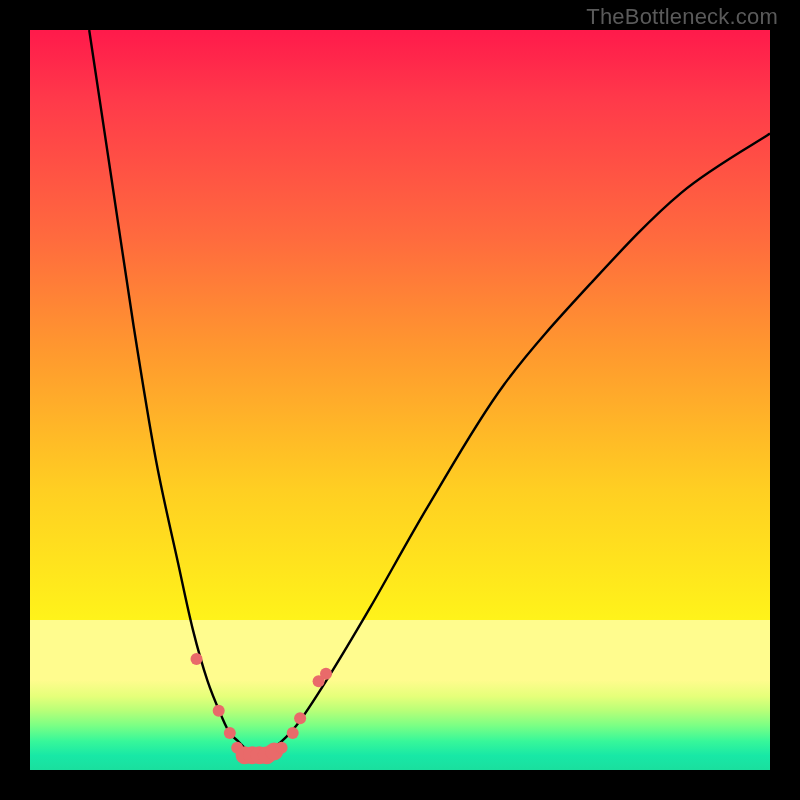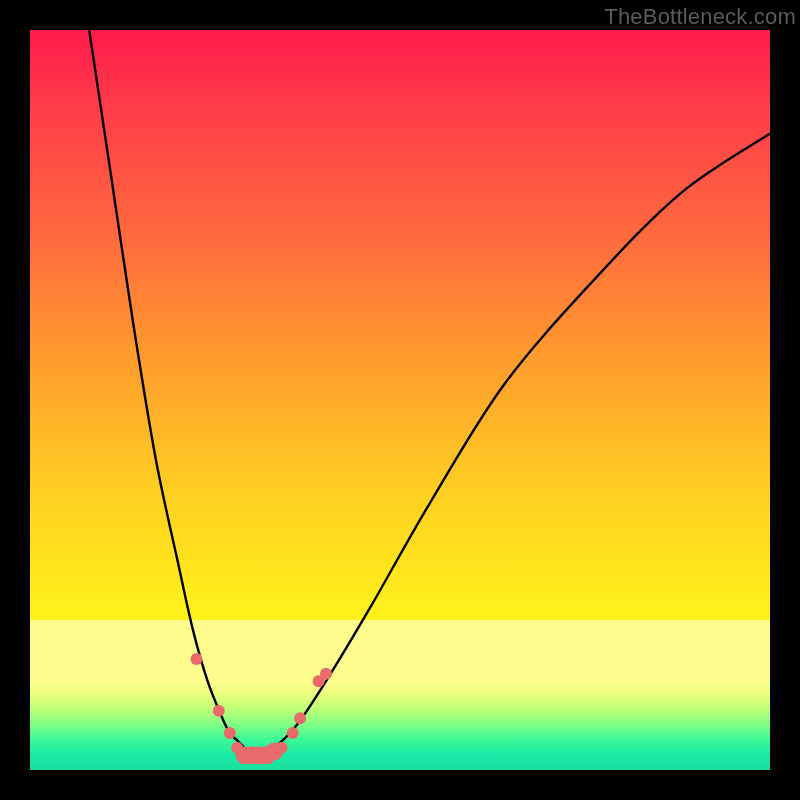--- a/index.html
+++ b/index.html
@@ -6,21 +6,21 @@
   html, body { width: 800px; height: 800px; overflow: hidden; background: #000; }
   .frame {
     position: relative;
     width: 800px;
     height: 800px;
     background: #000;
   }
   .watermark {
     position: absolute;
     top: 4px;
-    right: 4px;
+    right: 22px;
     font-family: Arial, Helvetica, sans-serif;
     font-size: 22px;
     font-weight: 500;
     color: #5a5a5a;
     letter-spacing: 0.2px;
     z-index: 10;
   }
   .stage {
     position: absolute;
     left: 30px;

